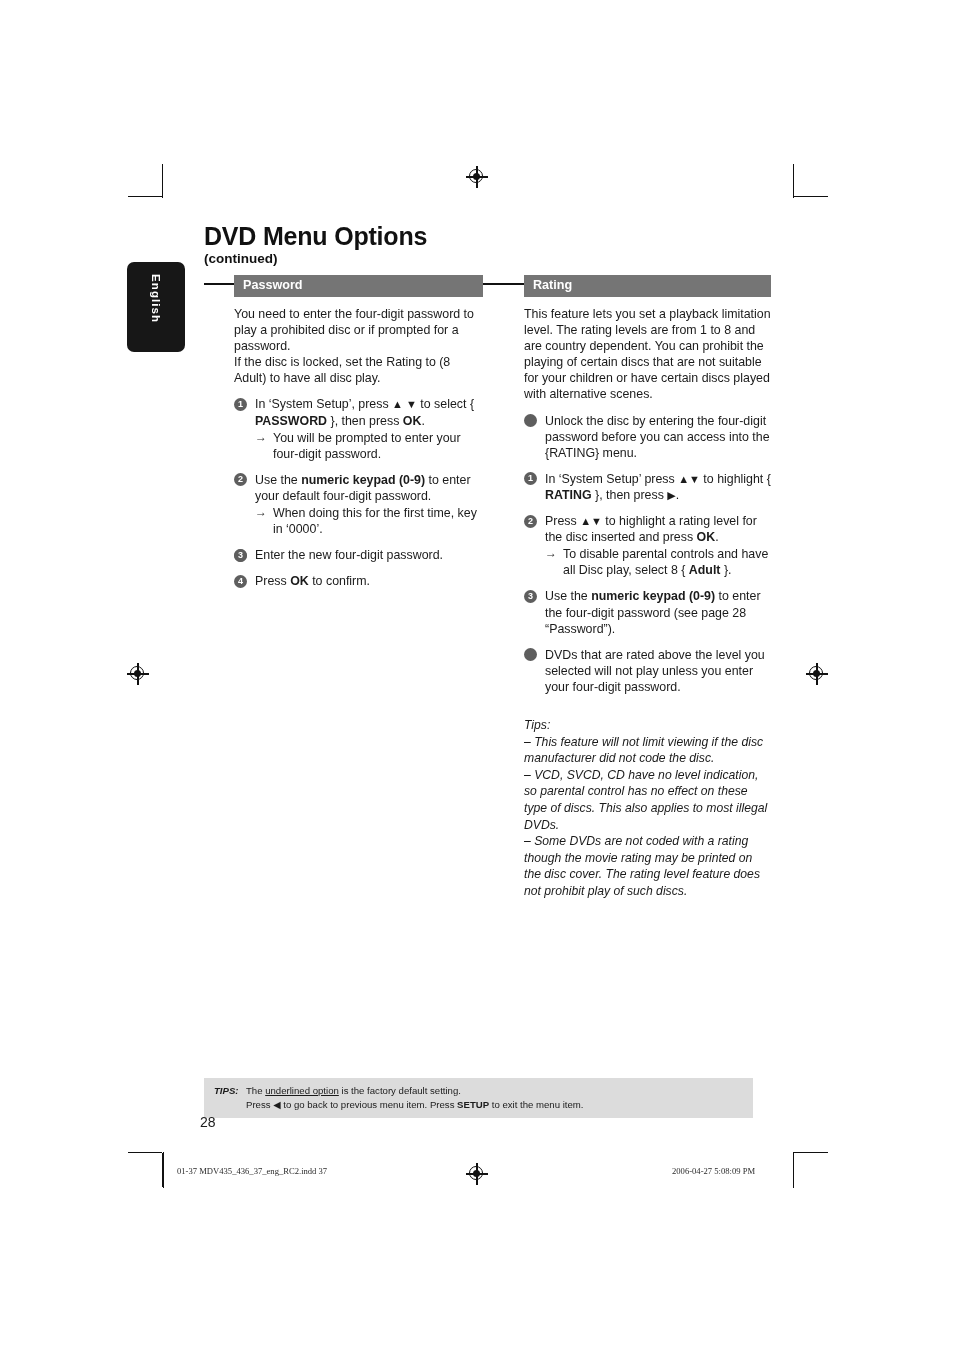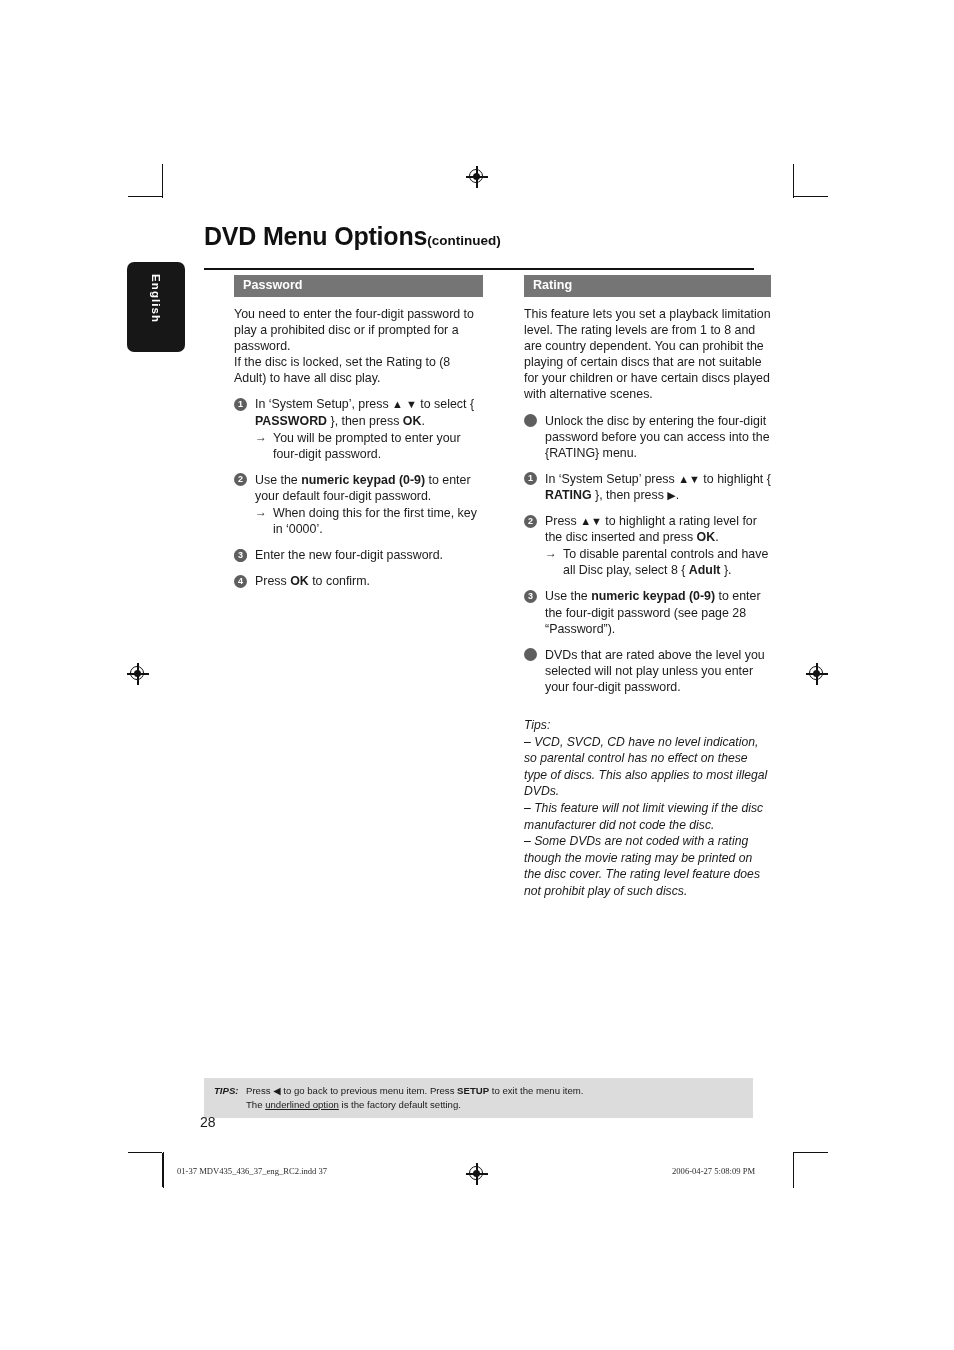--- a/index.html
+++ b/index.html
@@ -61,20 +61,21 @@
   .title-wrap {
     position: absolute;
     left: 204px;
     top: 222px;
     width: 550px;
   }
   .title-row {
     display: flex;
     align-items: baseline;
     padding-bottom: 17px;
+    flex-direction: column;
   }
   .title-main {
     font-size: 25px;
     font-weight: bold;
     letter-spacing: -0.2px;
     color: #111;
   }
   .title-cont {
     font-size: 13.5px;
     font-weight: bold;
@@ -366,33 +367,33 @@
         <span>Use the </span><b>numeric keypad (0-9)</b><span> to enter the four-digit password (see page 28 “Password”).</span>
       </div>
 
       <div class="item">
         <span class="marker dot"></span>
         <span>DVDs that are rated above the level you selected will not play unless you enter your four-digit password.</span>
       </div>
 
       <div class="tips-block">
         <div>Tips:</div>
+        <div>– This feature will not limit viewing if the disc manufacturer did not code the disc.</div>
         <div>– VCD, SVCD, CD have no level indication, so parental control has no effect on these type of discs. This also applies to most illegal DVDs.</div>
-        <div>– This feature will not limit viewing if the disc manufacturer did not code the disc.</div>
         <div>– Some DVDs are not coded with a rating though the movie rating may be printed on the disc cover. The rating level feature does not prohibit play of such discs.</div>
       </div>
     </div>
   </div>
 
   <div class="footer-tips">
     <div class="footer-tips-inner">
       <div class="ft-label">TIPS:</div>
       <div class="ft-lines">
+        <div><span>The </span><span class="u">underlined option</span><span> is the factory default setting.</span></div>
         <div><span>Press </span><span>◀</span><span> to go back to previous menu item. Press </span><b>SETUP</b><span> to exit the menu item.</span></div>
-        <div><span>The </span><span class="u">underlined option</span><span> is the factory default setting.</span></div>
       </div>
     </div>
   </div>
 
   <div class="page-num">28</div>
 
   <div class="slug-rule" style="left:163px; top:1152px;"></div>
   <div class="slug-rule" style="left:793px; top:1152px;"></div>
   <div class="slug-left">01-37 MDV435_436_37_eng_RC2.indd   37</div>
   <div class="slug-right">2006-04-27   5:08:09 PM</div>

